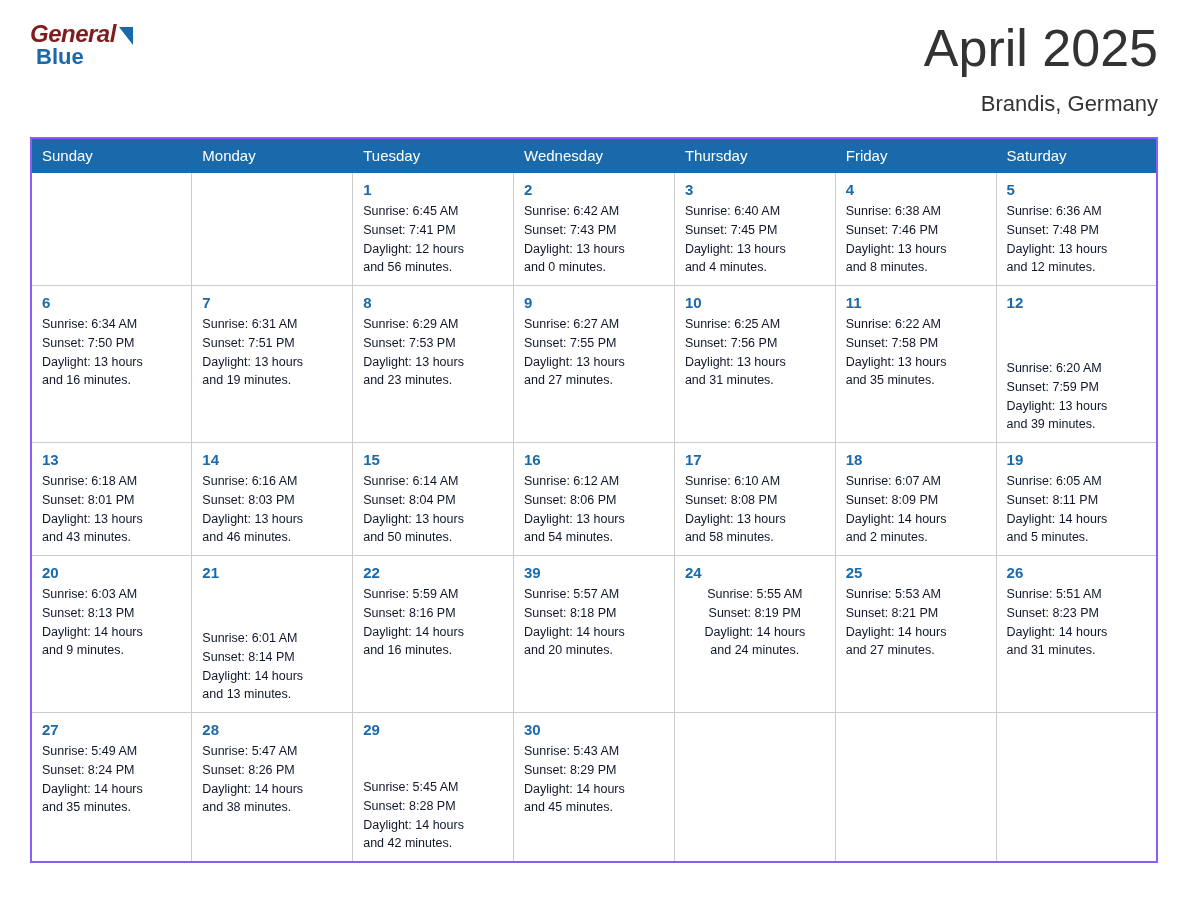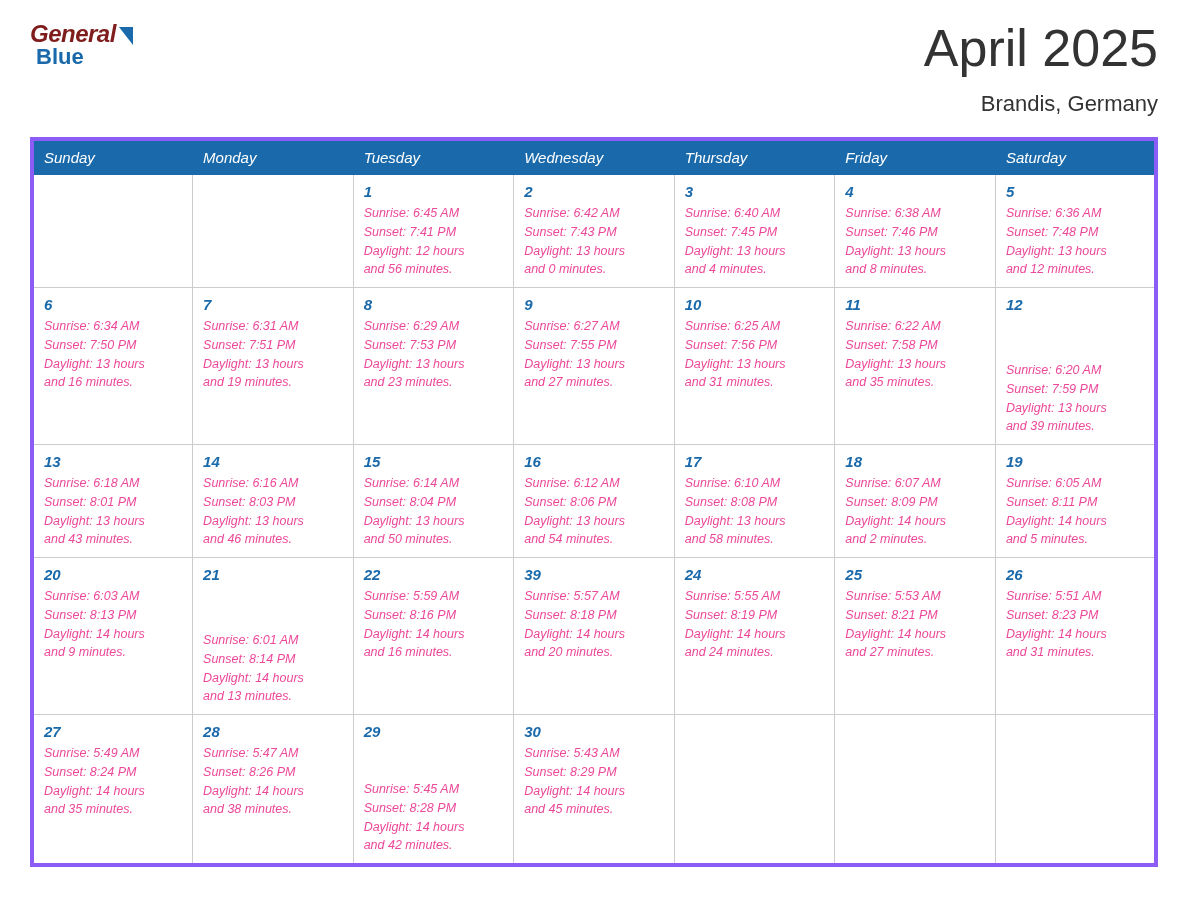--- a/index.html
+++ b/index.html
@@ -66,22 +66,21 @@
       margin-left: 16px;
     }
     .location {
       font-size: 22px;
       color: #333;
       margin-top: 14px;
     }
     .calendar {
       width: 100%;
       border-collapse: collapse;
-      border: 4px solid #8b5cf6;
-      font-style: italic;
+      border: 2px solid #8b5cf6;
     }
     .calendar th {
       background-color: #1a6aab;
       color: #fff;
       padding: 8px 10px;
       text-align: left;
       font-size: 15px;
       font-weight: normal;
       border: 1px solid #1a6aab;
     }
@@ -97,21 +96,21 @@
     .day-num {
       font-size: 15px;
       font-weight: bold;
       color: #1a6aab;
       display: block;
       margin-bottom: 4px;
     }
     .day-info {
       font-size: 12.5px;
       line-height: 1.5;
-      color: #ec4899;
+      color: #0f172a;
     }
     .empty-cell {
       background: #fff;
     }
     tr.week-row td {
       height: 105px;
     }
   </style>
 </head>
 <body>
@@ -309,21 +308,21 @@
         </td>
         <td>
           <span class="day-num">39</span>
           <div class="day-info" style="white-space: pre-line;">Sunrise: 5:57 AM
 Sunset: 8:18 PM
 Daylight: 14 hours
 and 20 minutes.</div>
         </td>
         <td>
           <span class="day-num">24</span>
-          <div class="day-info" style="white-space: pre-line;">Sunrise: 5:55 AM
+          <div class="day-info" style="white-space: pre-line; text-align: center;">Sunrise: 5:55 AM
 Sunset: 8:19 PM
 Daylight: 14 hours
 and 24 minutes.</div>
         </td>
         <td>
           <span class="day-num">25</span>
           <div class="day-info" style="white-space: pre-line;">Sunrise: 5:53 AM
 Sunset: 8:21 PM
 Daylight: 14 hours
 and 27 minutes.</div>

